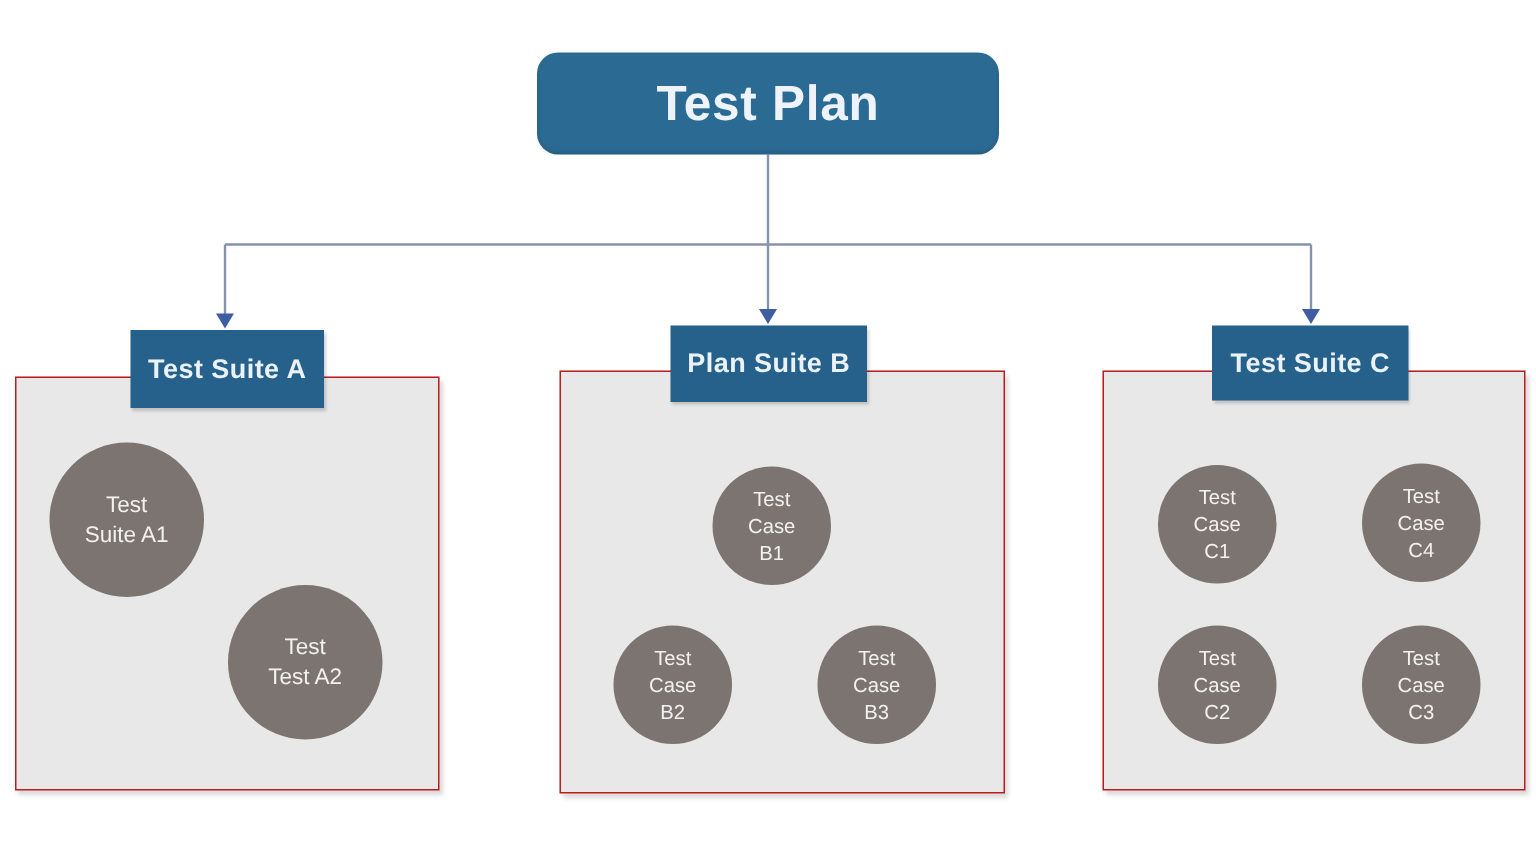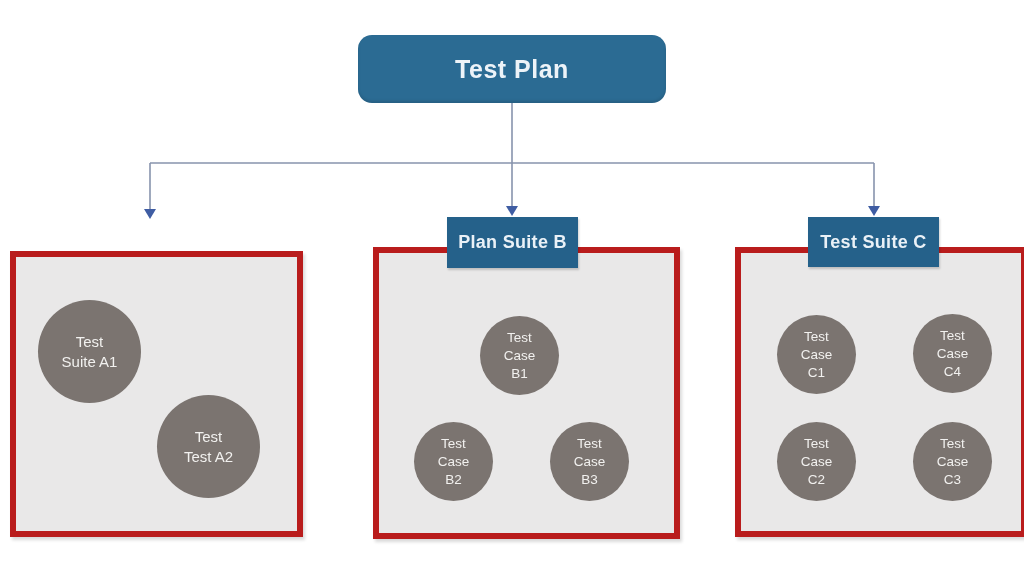--- a/index.html
+++ b/index.html
@@ -28,21 +28,21 @@
     left: 358px;
     top: 35px;
     width: 308px;
     height: 68px;
     background: #2B6B93;
     border-radius: 14px;
     display: flex;
     align-items: center;
     justify-content: center;
     color: #EDF3F8;
-    font-size: 25px;
+    font-size: 33px;
     font-weight: 600;
     letter-spacing: 0.5px;
     box-shadow: inset 0 -2px 3px rgba(0,0,0,0.12);
     text-align: center;
   }
   .suite-label {
     position: absolute;
     background: #25618A;
     display: flex;
     align-items: center;
@@ -53,21 +53,21 @@
     letter-spacing: 0.3px;
     z-index: 3;
     box-shadow: 1px 2px 2px rgba(0,0,0,0.18);
   }
   .suite-label.a { left: 87px;  top: 220px; width: 129px; height: 52px; }
   .suite-label.b { left: 447px; top: 217px; width: 131px; height: 51px; }
   .suite-label.c { left: 808px; top: 217px; width: 131px; height: 50px; justify-content: center; }
   .container {
     position: absolute;
     background: #E9E8E8;
-    border: 6px solid #b91c1c;
+    border: 1px solid #b91c1c;
     box-shadow: 2px 3px 3px rgba(0,0,0,0.15);
     z-index: 1;
   }
   .container.a { left: 10px;  top: 251px; width: 281px; height: 274px; }
   .container.b { left: 373px; top: 247px; width: 295px; height: 280px; }
   .container.c { left: 735px; top: 247px; width: 280px; height: 278px; }
   .case {
     position: absolute;
     background: #7B7470;
     border-radius: 50%;
@@ -106,20 +106,23 @@
     <line x1="874" y1="163" x2="874" y2="207" stroke="#8793AD" stroke-width="1.6"></line>
     <polygon points="144,209 156,209 150,219" fill="#3F5DA3"></polygon>
     <polygon points="506,206 518,206 512,216" fill="#3F5DA3"></polygon>
     <polygon points="868,206 880,206 874,216" fill="#3F5DA3"></polygon>
   </svg>
 
   <div class="root-node">
     <span>Test Plan</span>
   </div>
 
+  <div class="suite-label a">
+    <span>Test Suite A</span>
+  </div>
   <div class="suite-label b">
     <span>Plan Suite B</span>
   </div>
   <div class="suite-label c">
     <span>Test Suite C</span>
   </div>
 
   <div class="container a">
     <div class="case big a1">
       <div>

